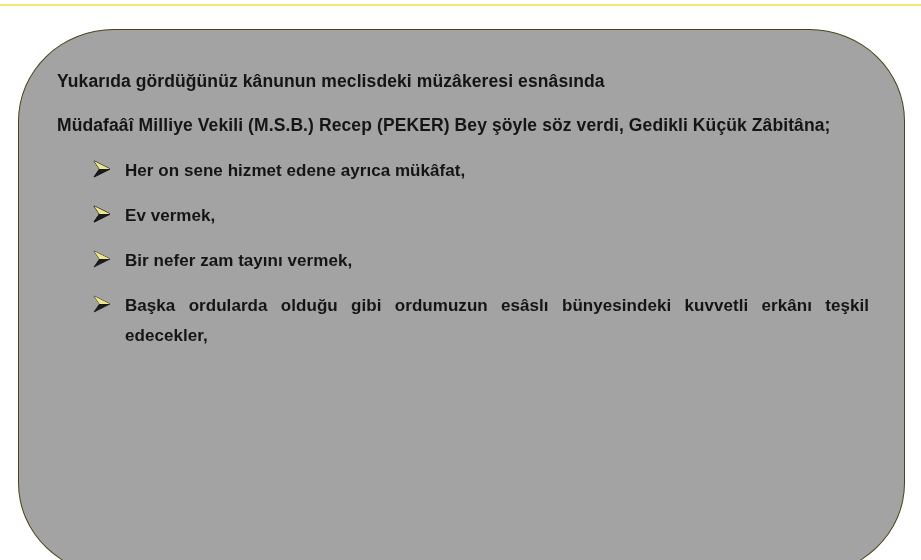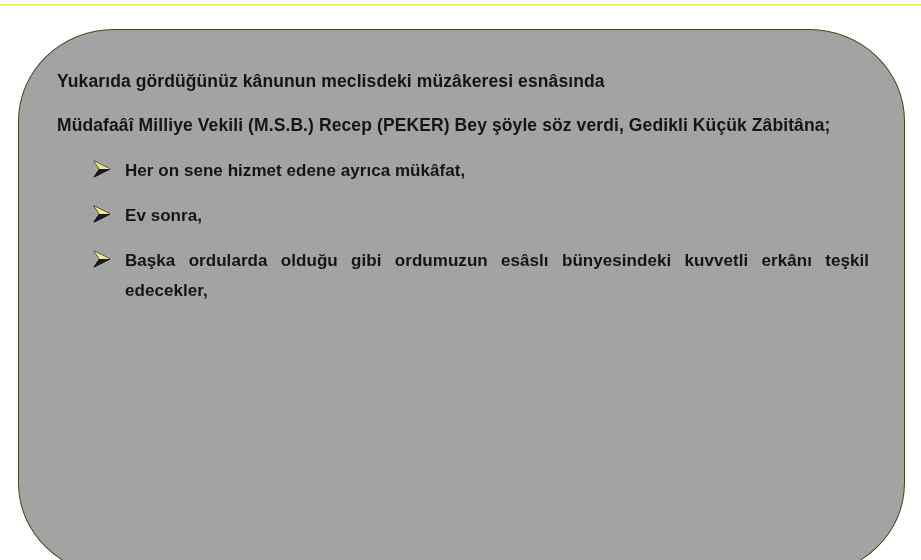--- a/index.html
+++ b/index.html
@@ -145,30 +145,31 @@
         </span>
       </li>
 
       <li class="bullet-item">
         <span class="bullet-marker">
           <svg width="22" height="22" viewBox="0 0 22 22">
             <path d="M3 3 L19 11 L3 19 L8.5 11 Z" fill="#1a1a1a" stroke="#1a1a1a" stroke-width="0.8"></path>
             <path d="M3 3 L19 11 L8.5 11 Z" fill="#efe88a"></path>
           </svg>
         </span>
-        <span>Ev sonra,</span>
+        <span>Ev vermek,</span>
       </li>
 
       <li class="bullet-item">
         <span class="bullet-marker">
           <svg width="22" height="22" viewBox="0 0 22 22">
             <path d="M3 3 L19 11 L3 19 L8.5 11 Z" fill="#1a1a1a" stroke="#1a1a1a" stroke-width="0.8"></path>
             <path d="M3 3 L19 11 L8.5 11 Z" fill="#efe88a"></path>
           </svg>
         </span>
+        <span>Bir nefer zam tayını vermek,</span>
       </li>
 
       <li class="bullet-item justify">
         <span class="bullet-marker">
           <svg width="22" height="22" viewBox="0 0 22 22">
             <path d="M3 3 L19 11 L3 19 L8.5 11 Z" fill="#1a1a1a" stroke="#1a1a1a" stroke-width="0.8"></path>
             <path d="M3 3 L19 11 L8.5 11 Z" fill="#efe88a"></path>
           </svg>
         </span>
         <span>Başka ordularda olduğu gibi ordumuzun esâslı bünyesindeki kuvvetli erkânı teşkil edecekler,</span>

